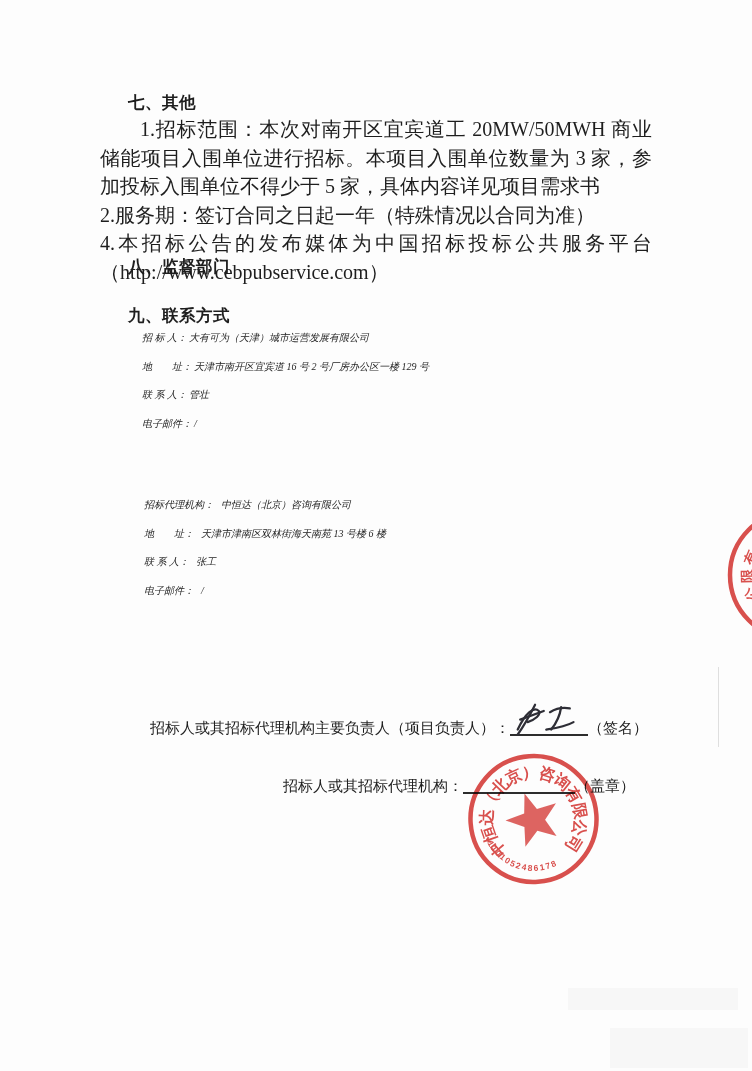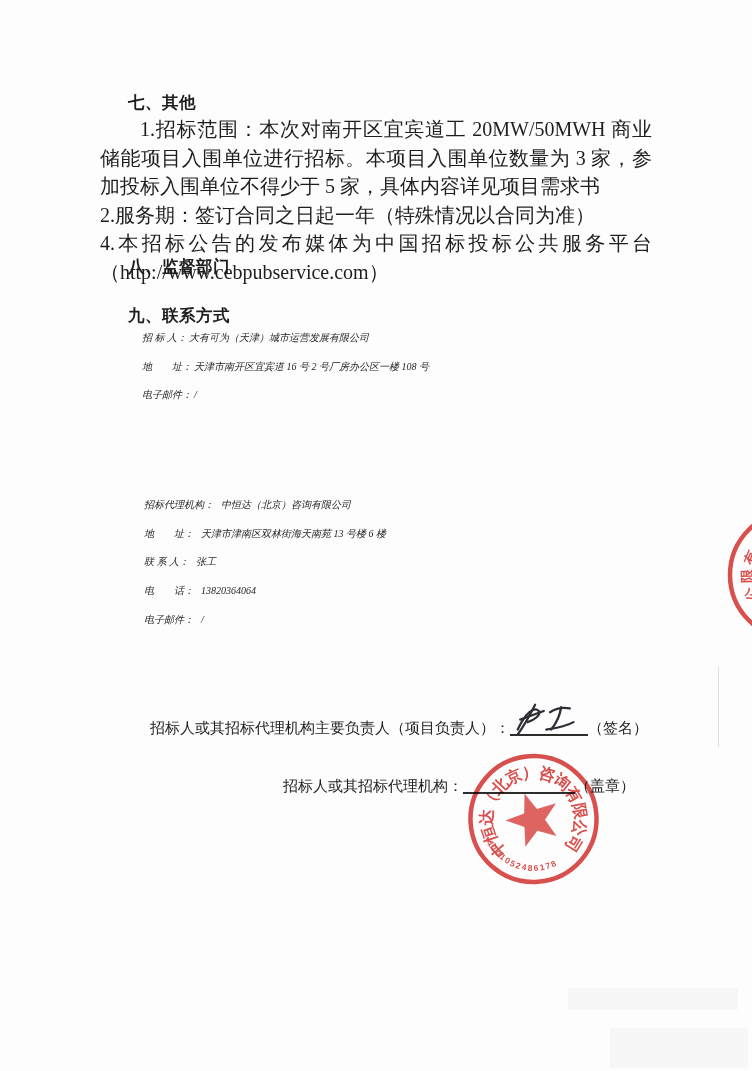--- a/index.html
+++ b/index.html
@@ -49,39 +49,39 @@
 
   <div class="abs sec-heading" style="left:128px;top:256px;font-family:Liberation Serif, serif;">八、监督部门</div>
 
   <div class="abs sec-heading" style="left:128px;top:305px;">九、联系方式</div>
 
   <div class="abs contact" style="left:142px;top:324px;">
     <div class="row">
       <span class="lab">招 标 人：</span><span class="val">大有可为（天津）城市运营发展有限公司</span>
     </div>
     <div class="row">
-      <span class="lab">地　　址：</span><span class="val">天津市南开区宜宾道 16 号 2 号厂房办公区一楼 108 号</span>
+      <span class="lab">地　　址：</span><span class="val">天津市南开区宜宾道 16 号 2 号厂房办公区一楼 129 号</span>
+    </div>
+    <div class="row">
+      <span class="lab">联 系 人：</span><span class="val">管壮</span>
     </div>
     <div class="row">
       <span class="lab">电子邮件：</span><span class="val">/</span>
     </div>
   </div>
 
   <div class="abs contact agency" style="left:144px;top:491px;">
     <div class="row">
       <span class="lab">招标代理机构：</span><span class="val">中恒达（北京）咨询有限公司</span>
     </div>
     <div class="row">
       <span class="lab">地　　址：</span><span class="val">天津市津南区双林街海天南苑 13 号楼 6 楼</span>
     </div>
     <div class="row">
       <span class="lab">联 系 人：</span><span class="val">张工</span>
-    </div>
-    <div class="row">
-      <span class="lab">电　　话：</span><span class="val">13820364064</span>
     </div>
     <div class="row">
       <span class="lab">电子邮件：</span><span class="val">/</span>
     </div>
   </div>
 
   <div class="abs sigrow" style="left:150px;top:716px;">
     <span>招标人或其招标代理机构主要负责人（项目负责人）：</span><span class="sigline" style="width:78px;"><svg class="sig-scribble" width="62" height="34" viewBox="0 0 50 27" aria-label="张工">
         <path d="M3 22 C9 9 16 3 20 7 C22 10 17 14 11 16"></path>
         <path d="M17 2 C13 10 8 19 3 26"></path>

